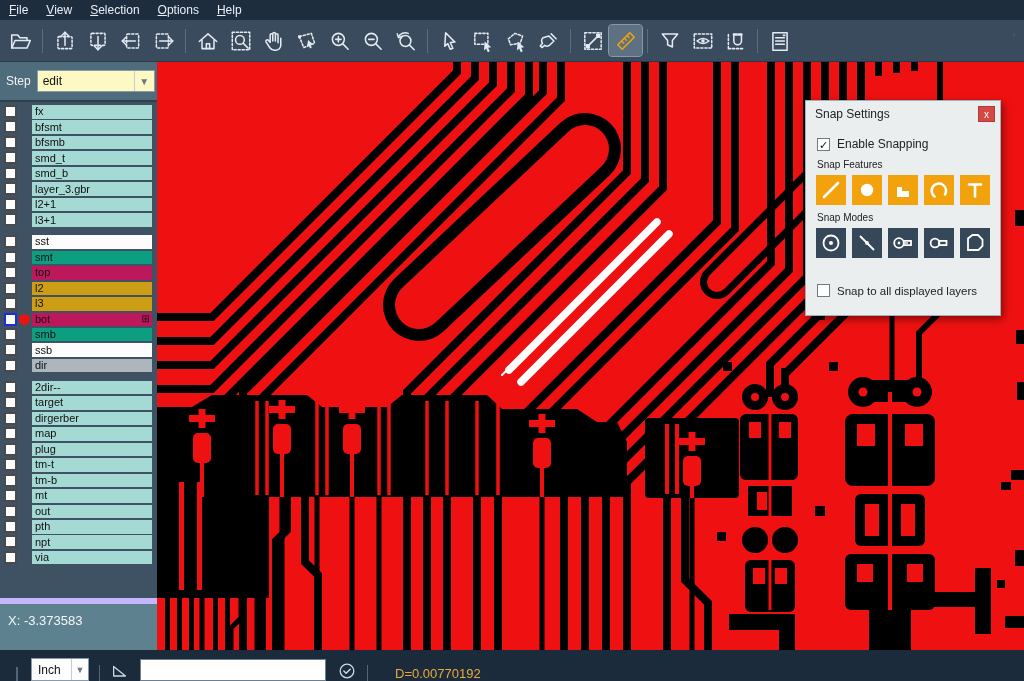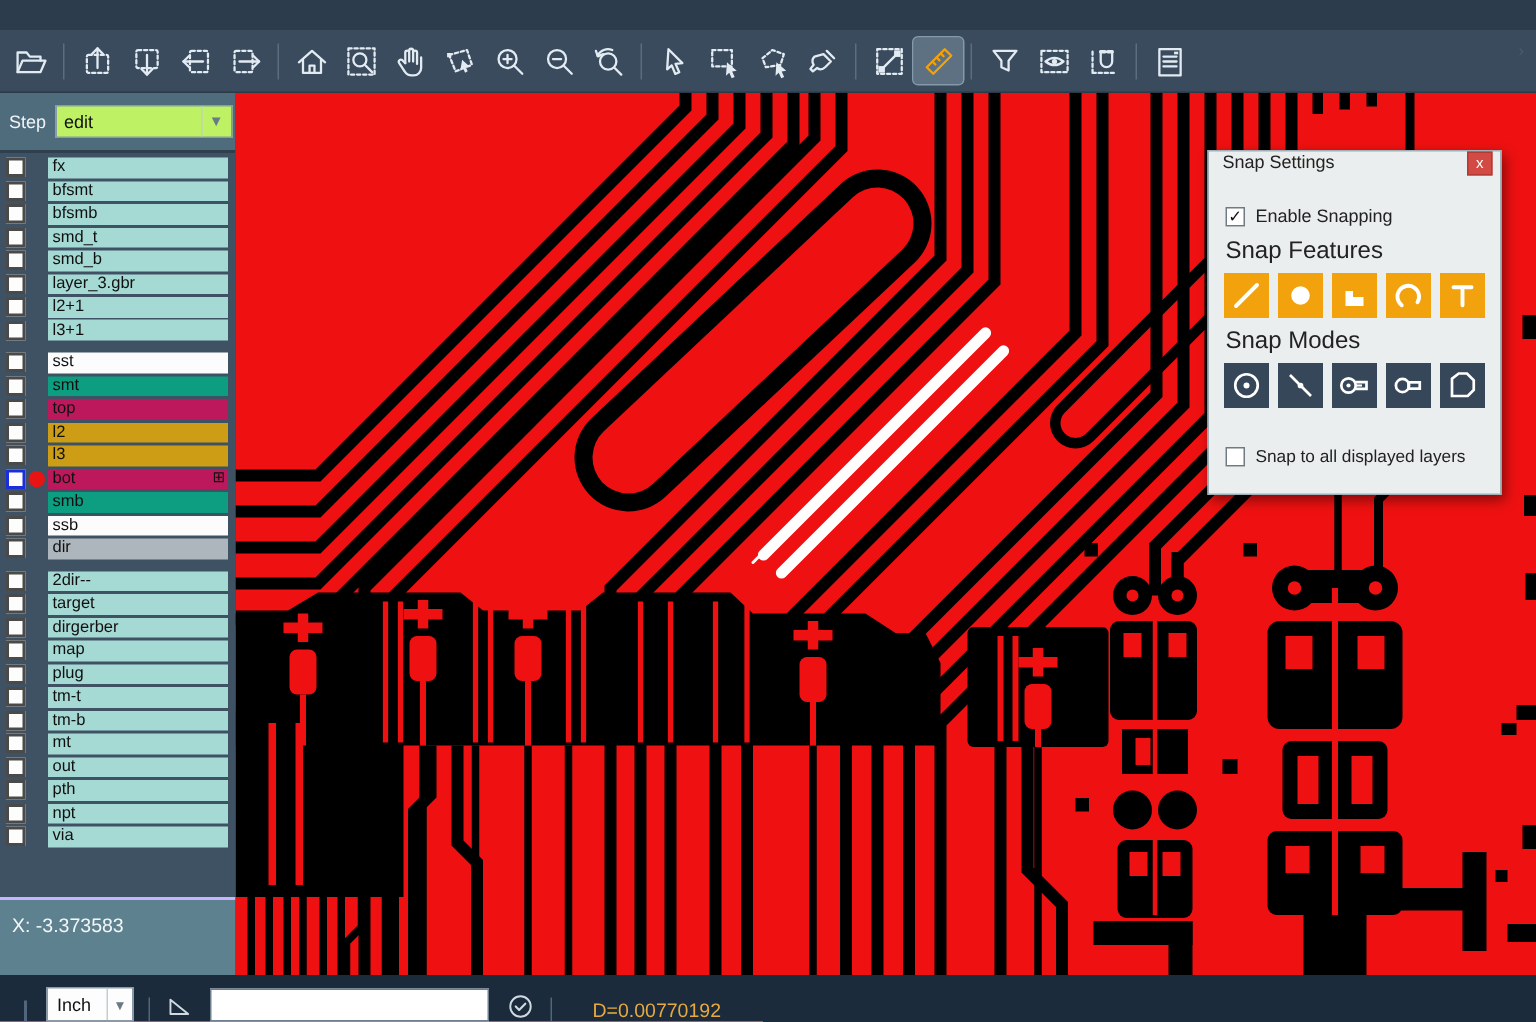--- a/index.html
+++ b/index.html
@@ -17,49 +17,49 @@
   .tb-btn svg { width:24px; height:24px; stroke:#e3ebf2; fill:none; stroke-width:1.4; stroke-linecap:round; stroke-linejoin:round; }
   .tb-btn.active { background:#5d7183; outline:1px solid #8499aa; }
   .tb-btn.active svg { stroke:#f2a20c; }
   .tb-sep { width:1px; height:24px; background:#5b6d7e; margin:0 5px; }
   #tb-overflow { position:absolute; right:8px; top:28px; color:#4c5e6f; font-size:11px; }
 
   
   #sidebar { position:absolute; left:0; top:62px; width:157px; height:588px; background:#3f5263; }
   #step-row { height:40px; background:#4e6c7c; display:flex; align-items:center; border-bottom:2px solid #2e3f4e; }
   #step-label { color:#f0f4f7; font-size:12px; margin-left:6px; }
-  #step-select { margin-left:6px; width:118px; height:22px; background:#bef264; border:1px solid #8a9aa6; display:flex; align-items:center; }
+  #step-select { margin-left:6px; width:118px; height:22px; background:#fef9c3; border:1px solid #8a9aa6; display:flex; align-items:center; }
   #step-select .val { flex:1; font-size:12px; color:#111; padding-left:5px; }
   #step-select .chev { width:20px; height:100%; border-left:1px solid #c3cdd4; color:#6a7a85; font-size:10px; display:flex; align-items:center; justify-content:center; }
   #layers { padding-top:3px; }
   .lgroup { margin-bottom:8px; }
-  .lrow { display:flex; align-items:center; height:13.7px; margin-bottom:1.8px; }
+  .lrow { display:flex; height:13.7px; margin-bottom:1.8px; }
   .cb { width:13px; height:13px; min-width:13px; background:#fdfdfd; border:2px solid #4a4a4a; margin-left:4px; }
   .cb.active { border-color:#1b2ed8; }
   .dotgap { width:15px; min-width:15px; display:flex; align-items:center; justify-content:center; }
   .reddot { width:11px; height:11px; border-radius:50%; background:#e81414; }
   .llabel { flex:1; height:13.5px; margin-right:5px; font-size:11px; line-height:13px; color:#101010; padding-left:3px; display:flex; align-items:center; }
   .llabel .gridglyph { margin-left:auto; margin-right:2px; font-size:10px; line-height:10px; }
   .lay-teal{background:#a5d9d4} .lay-white{background:#fcfcfc} .lay-green{background:#0d9e82}
   .lay-orange{background:#be185d} .lay-gold{background:#cd9d15} .lay-gray{background:#aeb6bd}
-  #coords { position:absolute; left:0; bottom:0; width:157px; height:52px; background:#5e818f; border-top:2px solid #c4b5fd; color:#f2f6f8; font-size:13px; padding:7px 0 0 8px; line-height:19px; }
+  #coords { position:absolute; left:0; bottom:0; width:157px; height:52px; background:#5e818f; border-top:6px solid #c4b5fd; color:#f2f6f8; font-size:13px; padding:7px 0 0 8px; line-height:19px; }
 
   
   #canvas { position:absolute; left:157px; top:62px; width:867px; height:588px; background:#ef1111; overflow:hidden; cursor:crosshair; }
   #canvas svg { display:block; }
 
   
   #snap-dialog { position:absolute; left:648px; top:38px; width:196px; background:#ebeeee; border:1px solid #9fb0b6; box-shadow:2px 3px 8px rgba(0,0,0,.45); }
-  #snap-title { height:26px; display:flex; padding-left:9px; font-size:12px; color:#222; }
+  #snap-title { height:26px; display:flex; align-items:center; padding-left:9px; font-size:12px; color:#222; }
   #snap-close { margin-left:auto; margin-right:5px; width:17px; height:16px; background:#d24a43; color:#fff; font-size:10px; line-height:15px; text-align:center; border:1px solid #b13a34; }
   #snap-body { padding:4px 10px 10px 10px; }
   .snap-check { display:flex; align-items:center; margin:6px 0 8px 1px; }
   .snap-check .box { width:13px; height:13px; background:#fff; border:1px solid #707a80; margin-right:7px; font-size:11px; line-height:12px; text-align:center; color:#111; }
   .snap-check .lbl { font-size:12px; color:#222; }
-  .snap-sec { font-size:16px; color:#222; margin:7px 0 5px 1px; }
+  .snap-sec { font-size:10px; color:#222; margin:7px 0 5px 1px; }
   .snap-row { display:flex; gap:6px; }
   .snap-sq { width:30px; height:30px; display:flex; align-items:center; justify-content:center; border:none; }
   .snap-sq.feat { background:#f2a20c; }
   .snap-sq.mode { background:#37475a; }
   .snap-sq svg { width:26px; height:26px; }
   #snap-close-btn { margin-top:9px; width:100%; height:22px; background:linear-gradient(#e8e8e8,#d2d2d2); border:1px solid #8f9ea5; font-size:12px; color:#222; font-family:"Liberation Sans",sans-serif; }
 
   
   #statusbar { position:absolute; left:0; top:650px; width:1024px; height:31px; background:#1b2b3c; display:flex; align-items:flex-end; }
   .sb-tick { width:2px; height:14px; background:#51667a; margin-left:16px; }
@@ -71,20 +71,27 @@
   #sb-input { width:186px; height:22px; margin-left:10px; background:#fff; border:1px solid #6e8090; font-size:12px; padding:0 5px; color:#111; }
   #sb-check { margin-left:11px; }
   #sb-check svg { width:20px; height:20px; display:block; }
   #sb-dist { font-size:13px; color:#e8a93e; margin-left:17px; }
 </style>
 </head>
 <body>
 
 <div id="app">
 
+  <div id="menubar">
+      <div class="menu-item"><u>F</u>ile</div>
+      <div class="menu-item"><u>V</u>iew</div>
+      <div class="menu-item"><u>S</u>election</div>
+      <div class="menu-item"><u>O</u>ptions</div>
+      <div class="menu-item"><u>H</u>elp</div>
+    </div>
 
   <div id="toolbar">
       <button class="tb-btn">
         <svg viewBox="0 0 22 22">
           <path d="M2.5,17.5 V5.5 h5.5 l2,2.5 h6.5 v2.5"></path>
           <path d="M2.5,17.5 l3,-7 h14 l-3,7 z"></path>
         </svg>
       </button>
       <div class="tb-sep"></div>
       <button class="tb-btn">

